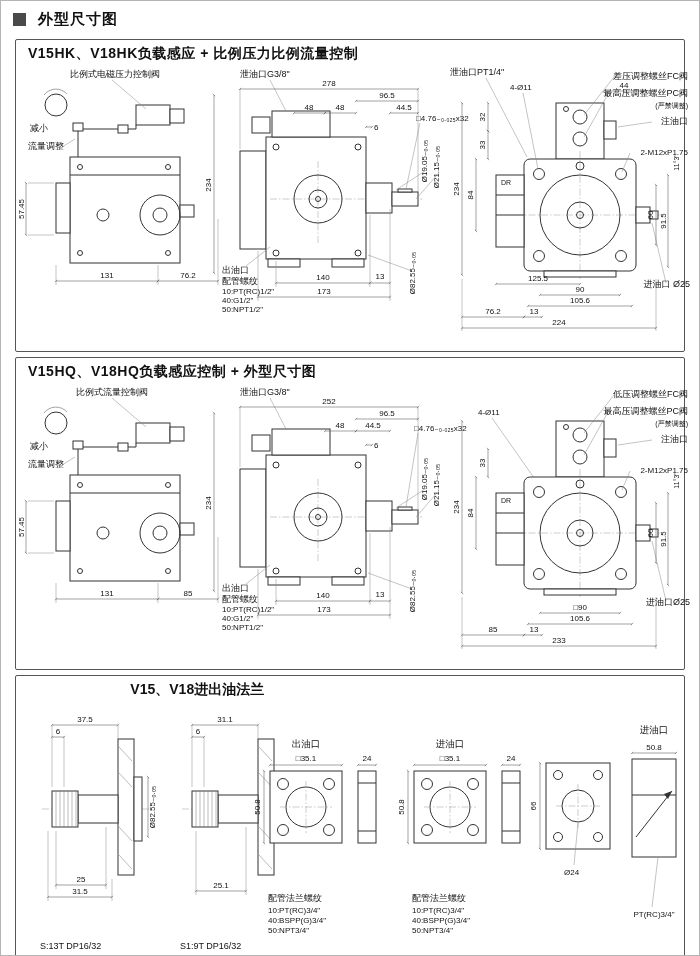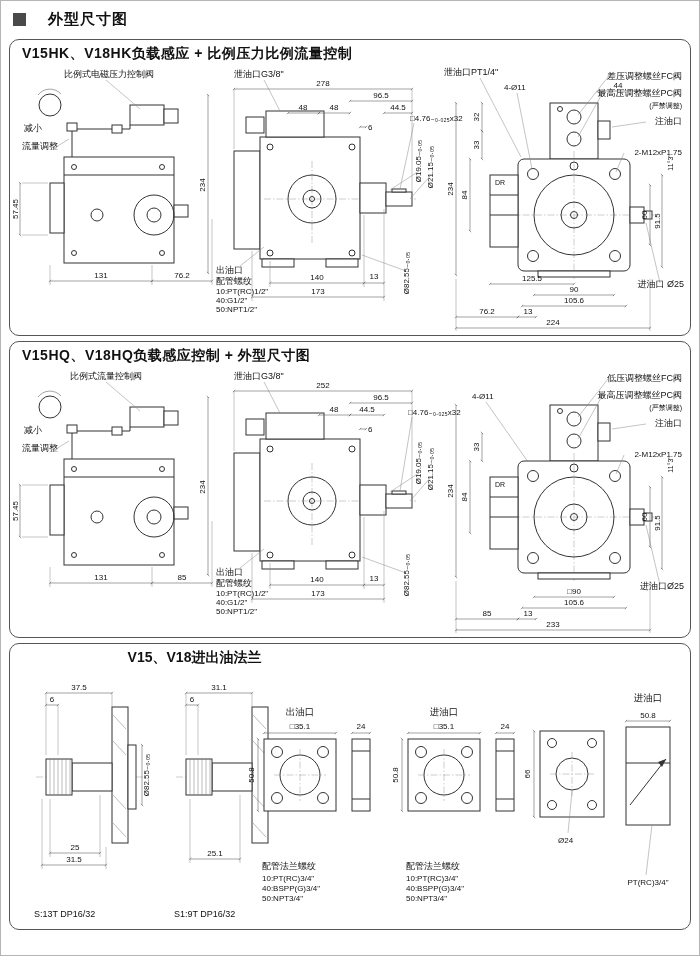--- a/index.html
+++ b/index.html
@@ -1,22 +1,22 @@
 <!DOCTYPE html>
 <html><head>
 <meta charset="utf-8">
 <style>
   *{margin:0;padding:0;box-sizing:border-box}
   html,body{background:#fff}
   body{width:700px;height:956px;font-family:"Liberation Sans","DejaVu Sans",sans-serif;color:#111}
   .page{width:700px;height:956px;border:1px solid #b5b5b5;background:#fff;overflow:hidden}
-  .hdr{display:flex;align-items:center;gap:22px;padding:9px 12px 5px}
+  .hdr{display:flex;align-items:center;gap:12px;padding:9px 12px 5px}
   .hdr .sq{width:13px;height:13px;background:#4a4a4a}
   .hdr h1{font-size:15px;font-weight:bold;letter-spacing:1px}
-  .panel{margin:5px 8px;border:1.5px solid #555;border-radius:10px;padding:3px 2px 0}
+  .panel{margin:5px 14px;border:1.5px solid #555;border-radius:2px;padding:3px 2px 16px}
   .panel h2{font-size:14px;font-weight:bold;margin:2px 0 0 10px;letter-spacing:.5px}
   .p3titles{display:flex;margin-top:2px}
   .p3titles .lt{width:46%;font-size:14px;font-weight:bold;padding-left:10px}
   .p3titles .rt{width:54%;font-size:14px;font-weight:bold;text-align:center}
   svg{display:block;margin:0 auto}
   .t{font-size:8px;fill:#111}
   .ts{font-size:7px;fill:#111}
   .tc{font-size:9px;fill:#111}
   .th{font-size:9.5px;fill:#111}
   .f{stroke:#333;stroke-width:1;fill:#fff}

